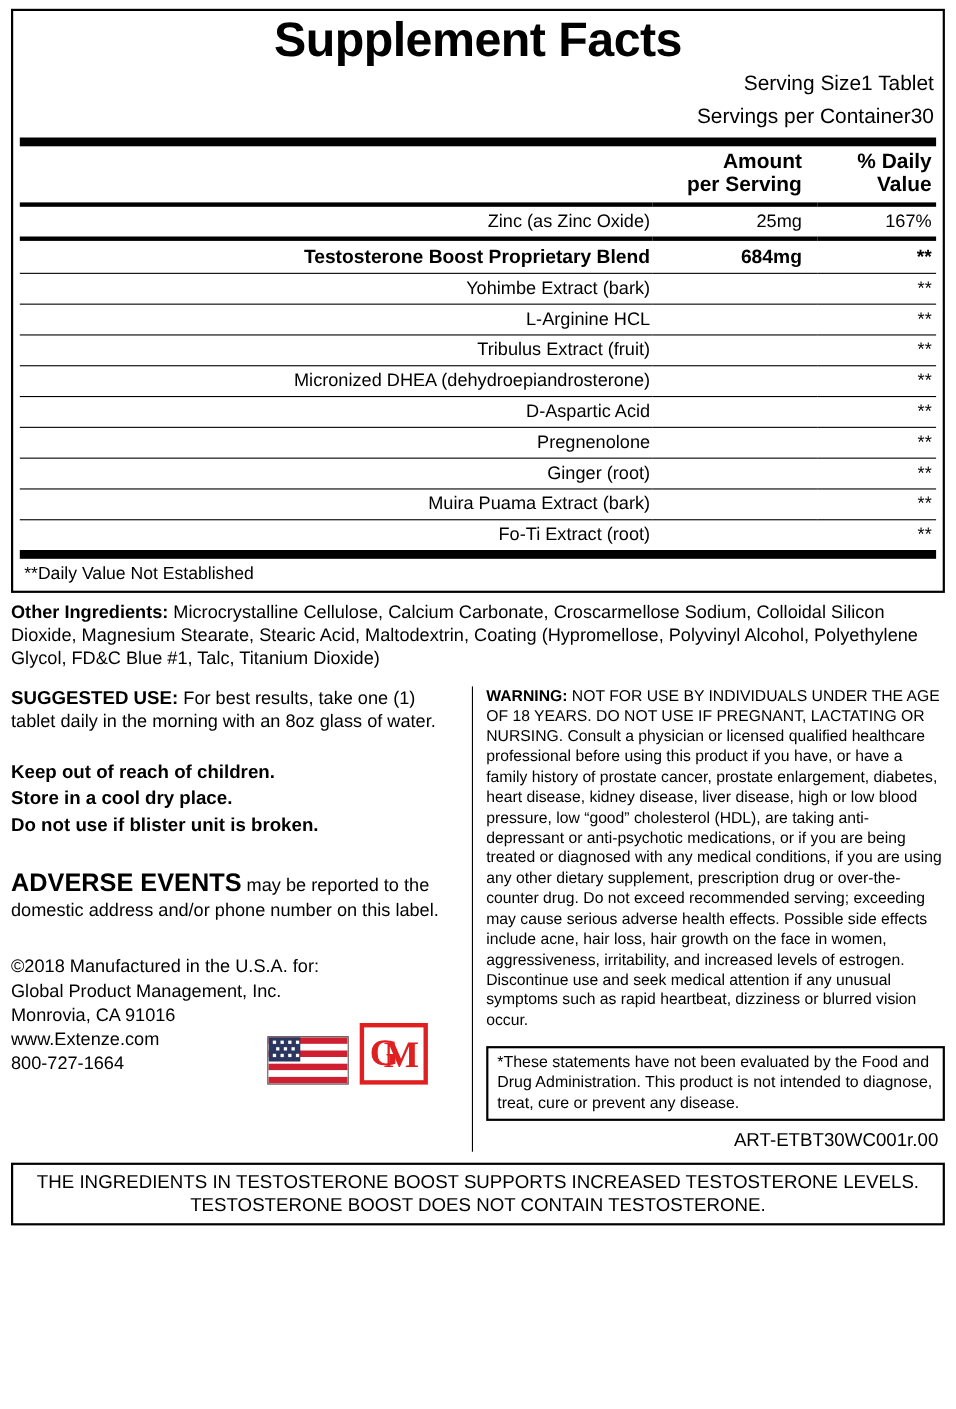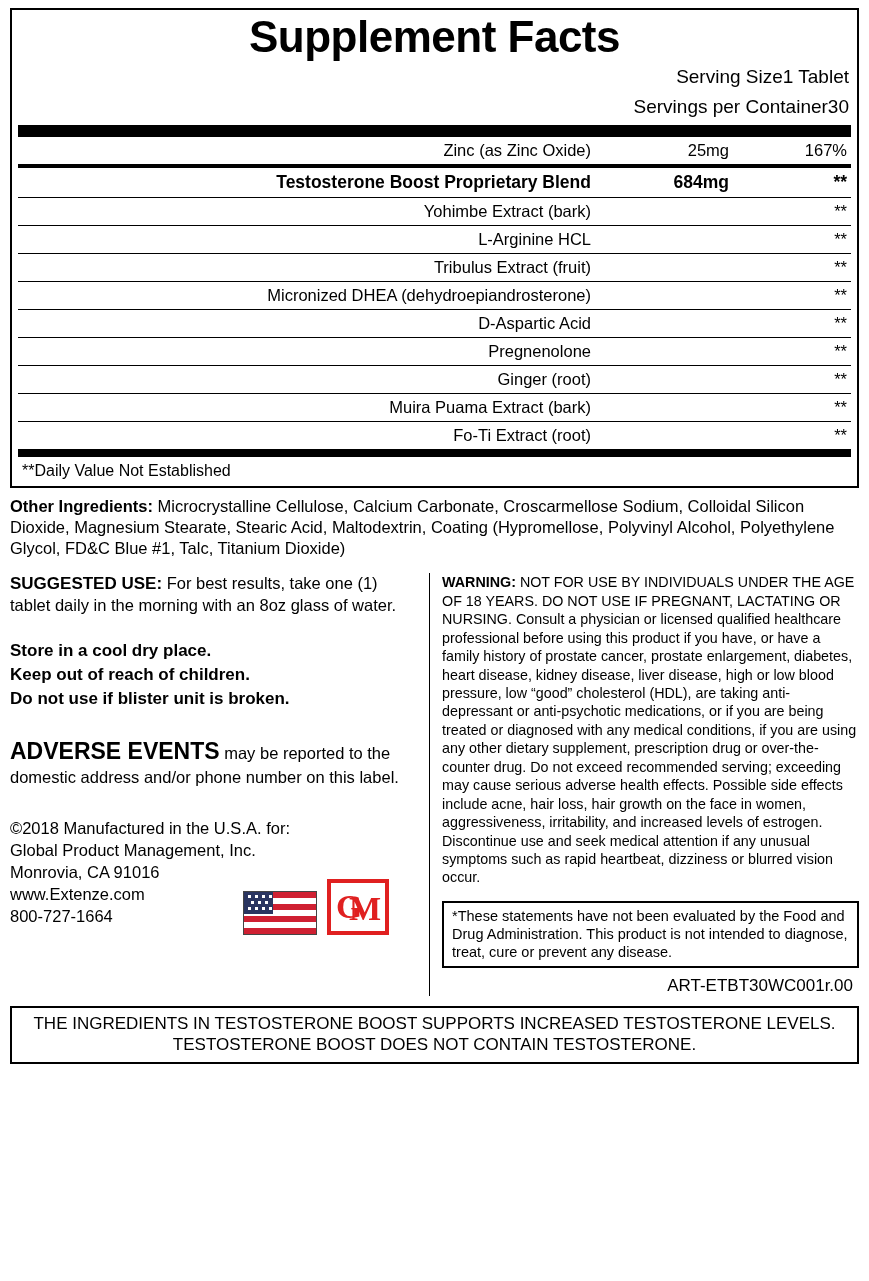--- a/index.html
+++ b/index.html
@@ -213,20 +213,31 @@
     </div>
     <div class="serving-row">
       <span>Servings per Container</span>
       <span>30</span>
     </div>
 
     <div class="rule-thick"></div>
 
     <table class="facts">
       <tbody>
+          <tr class="head">
+        <td></td>
+        <td class="col-amt">
+          <span>Amount</span><br>
+          <span>per Serving</span>
+        </td>
+        <td class="col-dv">
+          <span>% Daily</span><br>
+          <span>Value</span>
+        </td>
+      </tr>
 
       <tr class="row firstrow">
         <td>Zinc (as Zinc Oxide)</td>
         <td class="col-amt">25mg</td>
         <td class="col-dv">167%</td>
       </tr>
 
       <tr class="row bold blendrow">
         <td>Testosterone Boost Proprietary Blend</td>
         <td class="col-amt">684mg</td>
@@ -290,22 +301,22 @@
   </div>
 
   <div class="lower">
 
     <div class="lower-left">
       <div class="su-block">
         <b>SUGGESTED USE:</b><span> For best results, take one (1) tablet daily in the morning with an 8oz glass of water.</span>
       </div>
 
       <div class="keep-block">
+        <div>Keep out of reach of children.</div>
         <div>Store in a cool dry place.</div>
-        <div>Keep out of reach of children.</div>
         <div>Do not use if blister unit is broken.</div>
       </div>
 
       <div class="adverse-block">
         <b>ADVERSE EVENTS</b><span> may be reported to the domestic address and/or phone number on this label.</span>
       </div>
 
       <div class="address-block">
         <div>©2018 Manufactured in the U.S.A. for:</div>
         <div>Global Product Management, Inc.</div>

